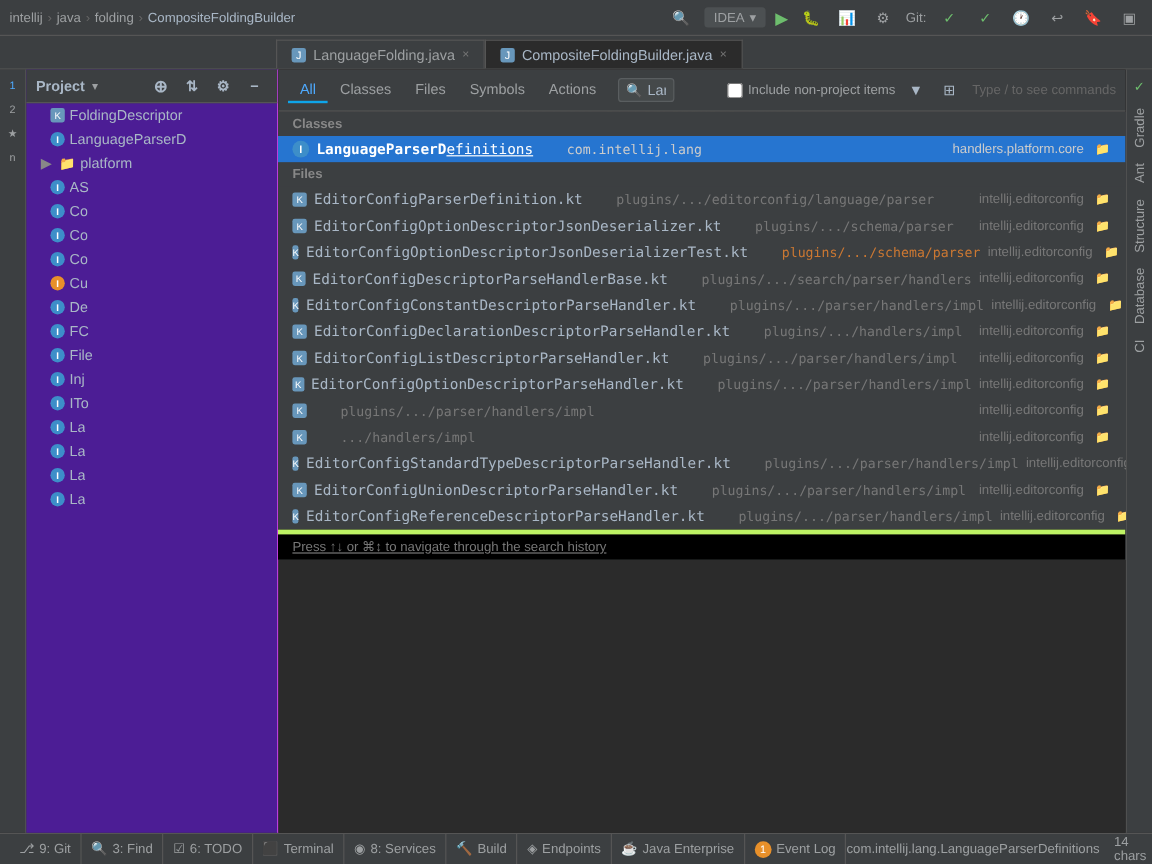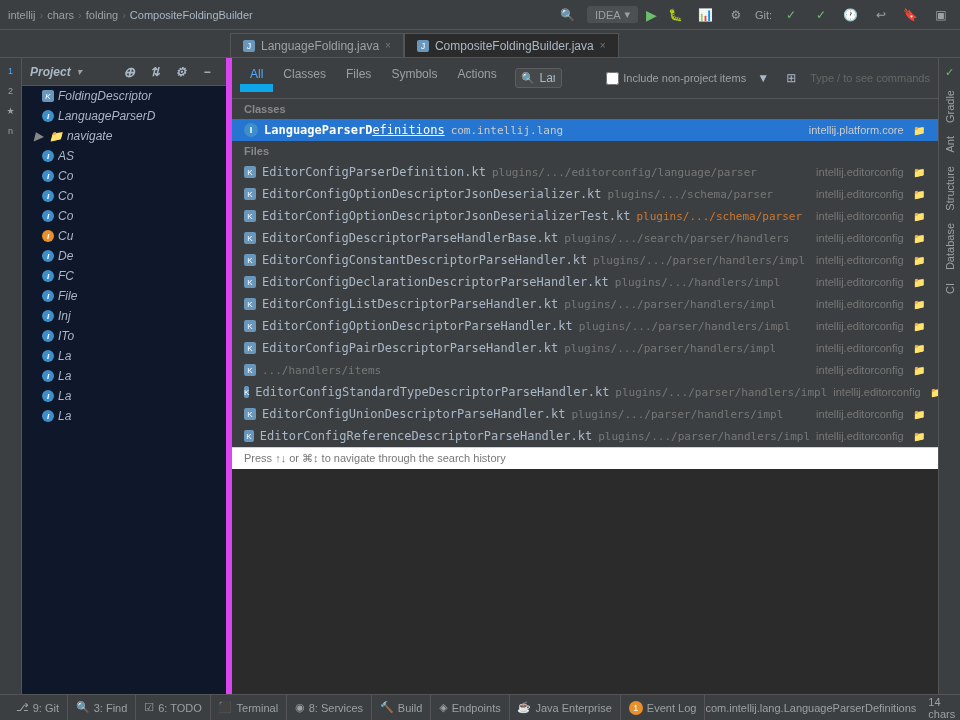--- a/index.html
+++ b/index.html
@@ -112,25 +112,24 @@
       align-items: center;
       justify-content: center;
       font-size: 10px;
       cursor: pointer;
       color: #9da0a2;
     }
 
     
     .project-panel {
       width: 210px;
-      background: #0f172a;
-      border-right: 6px solid #d946ef;
+      background: #4c1d95;
+      border-right: 1px solid #d946ef;
       display: flex;
       flex-direction: column;
-      font-style: italic;
     }
     .project-header {
       height: 28px;
       display: flex;
       align-items: center;
       padding: 0 8px;
       background: #3c3f41;
       border-bottom: 1px solid #555;
       gap: 6px;
       font-size: 12px;
@@ -217,21 +216,21 @@
     }
     .search-tab {
       padding: 3px 10px;
       font-size: 12px;
       cursor: pointer;
       color: #9da0a2;
       border-bottom: 2px solid transparent;
     }
     .search-tab.active {
       color: #4eaaff;
-      border-bottom: 8px solid #0ea5e9;
+      border-bottom: 2px solid #0ea5e9;
     }
     .search-input-wrap {
       display: flex;
       align-items: center;
       background: #45494a;
       border: 1px solid #5a5e60;
       border-radius: 3px;
       padding: 2px 6px;
       flex: 1;
       max-width: 400px;
@@ -285,30 +284,31 @@
       padding: 0 12px;
       gap: 6px;
       cursor: pointer;
       font-size: 12px;
       color: #a9b7c6;
     }
     .result-item.selected { background: #2675d0; color: white; }
     .result-item.selected .result-path { color: #ccc; }
     .result-item.selected .result-module { color: #ccc; }
     .result-name { white-space: nowrap; font-family: 'Consolas', monospace; font-size: 12px; }
-    .result-path { color: #777; font-size: 11px; margin-left: 0; white-space: nowrap; font-family: 'Consolas', monospace; }
+    .result-path { color: #777; font-size: 11px; margin-left: 22px; white-space: nowrap; font-family: 'Consolas', monospace; }
     .result-module { margin-left: auto; font-size: 11px; color: #777; white-space: nowrap; }
 
     
     .nav-hint {
       padding: 4px 12px;
       font-size: 11px;
       color: #777;
-      background: #ffffff;
-      border-top: 1px solid #bef264;
+      background: #000000;
+      border-top: 4px solid #bef264;
+      text-decoration: underline;
     }
 
     
     .right-sidebar {
       width: 22px;
       background: #3c3f41;
       display: flex;
       flex-direction: column;
       align-items: center;
       border-left: 1px solid #555;
@@ -356,21 +356,21 @@
       font-size: 11px;
       color: #9da0a2;
     }
   </style>
 </head>
 <body>
 
 <div class="top-bar">
   <span class="breadcrumb-item">intellij</span>
   <span class="breadcrumb-sep">›</span>
-  <span class="breadcrumb-item">chars</span>
+  <span class="breadcrumb-item">java</span>
   <span class="breadcrumb-sep">›</span>
   <span class="breadcrumb-item">folding</span>
   <span class="breadcrumb-sep">›</span>
   <span class="breadcrumb-item active">CompositeFoldingBuilder</span>
 
   <div class="top-bar-right">
     <div class="btn-icon">🔍</div>
     <div class="idea-btn">
       <span>IDEA</span>
       <span>▾</span>
@@ -427,21 +427,21 @@
       <span class="file-icon">K</span>
       <span class="tree-text">FoldingDescriptor</span>
     </div>
     <div class="tree-item indent1">
       <span class="circle-icon ci-blue">I</span>
       <span class="tree-text">LanguageParserD</span>
     </div>
     <div class="tree-item">
       <span style="color:#888;margin-right:2px">▶</span>
       <span class="folder-icon">📁</span>
-      <span class="tree-text">navigate</span>
+      <span class="tree-text">platform</span>
     </div>
     <div class="tree-item indent1">
       <span class="circle-icon ci-blue">I</span>
       <span class="tree-text">AS</span>
     </div>
     <div class="tree-item indent1">
       <span class="circle-icon ci-blue">I</span>
       <span class="tree-text">Co</span>
     </div>
     <div class="tree-item indent1">
@@ -542,21 +542,21 @@
       <div class="results-area">
 
         <div class="section-header">Classes</div>
 
         <div class="result-item selected">
           <span class="circle-icon ci-blue" style="width:14px;height:14px;font-size:9px">I</span>
           <span class="result-name">
             <span style="font-weight:bold">LanguageParserD</span><span style="text-decoration:underline">efinitions</span>
           </span>
           <span class="result-path">com.intellij.lang</span>
-          <span class="result-module">intellij.platform.core</span>
+          <span class="result-module">handlers.platform.core</span>
           <span style="margin-left:4px;color:#888;font-size:10px">📁</span>
         </div>
 
         <div class="section-header">Files</div>
 
         <div class="result-item">
           <span class="file-icon" style="background:#6897bb;color:white;font-size:8px;width:12px;height:12px;display:inline-flex;align-items:center;justify-content:center;border-radius:2px">K</span>
           <span class="result-name">EditorConfigParserDefinition.kt</span>
           <span class="result-path">plugins/.../editorconfig/language/parser</span>
           <span class="result-module">intellij.editorconfig</span>
@@ -606,28 +606,27 @@
         </div>
         <div class="result-item">
           <span class="file-icon" style="background:#6897bb;color:white;font-size:8px;width:12px;height:12px;display:inline-flex;align-items:center;justify-content:center;border-radius:2px">K</span>
           <span class="result-name">EditorConfigOptionDescriptorParseHandler.kt</span>
           <span class="result-path">plugins/.../parser/handlers/impl</span>
           <span class="result-module">intellij.editorconfig</span>
           <span style="margin-left:4px;color:#888;font-size:10px">📁</span>
         </div>
         <div class="result-item">
           <span class="file-icon" style="background:#6897bb;color:white;font-size:8px;width:12px;height:12px;display:inline-flex;align-items:center;justify-content:center;border-radius:2px">K</span>
-          <span class="result-name">EditorConfigPairDescriptorParseHandler.kt</span>
           <span class="result-path">plugins/.../parser/handlers/impl</span>
           <span class="result-module">intellij.editorconfig</span>
           <span style="margin-left:4px;color:#888;font-size:10px">📁</span>
         </div>
         <div class="result-item">
           <span class="file-icon" style="background:#6897bb;color:white;font-size:8px;width:12px;height:12px;display:inline-flex;align-items:center;justify-content:center;border-radius:2px">K</span>
-          <span class="result-path">.../handlers/items</span>
+          <span class="result-path">.../handlers/impl</span>
           <span class="result-module">intellij.editorconfig</span>
           <span style="margin-left:4px;color:#888;font-size:10px">📁</span>
         </div>
         <div class="result-item">
           <span class="file-icon" style="background:#6897bb;color:white;font-size:8px;width:12px;height:12px;display:inline-flex;align-items:center;justify-content:center;border-radius:2px">K</span>
           <span class="result-name">EditorConfigStandardTypeDescriptorParseHandler.kt</span>
           <span class="result-path">plugins/.../parser/handlers/impl</span>
           <span class="result-module">intellij.editorconfig</span>
           <span style="margin-left:4px;color:#888;font-size:10px">📁</span>
         </div>

